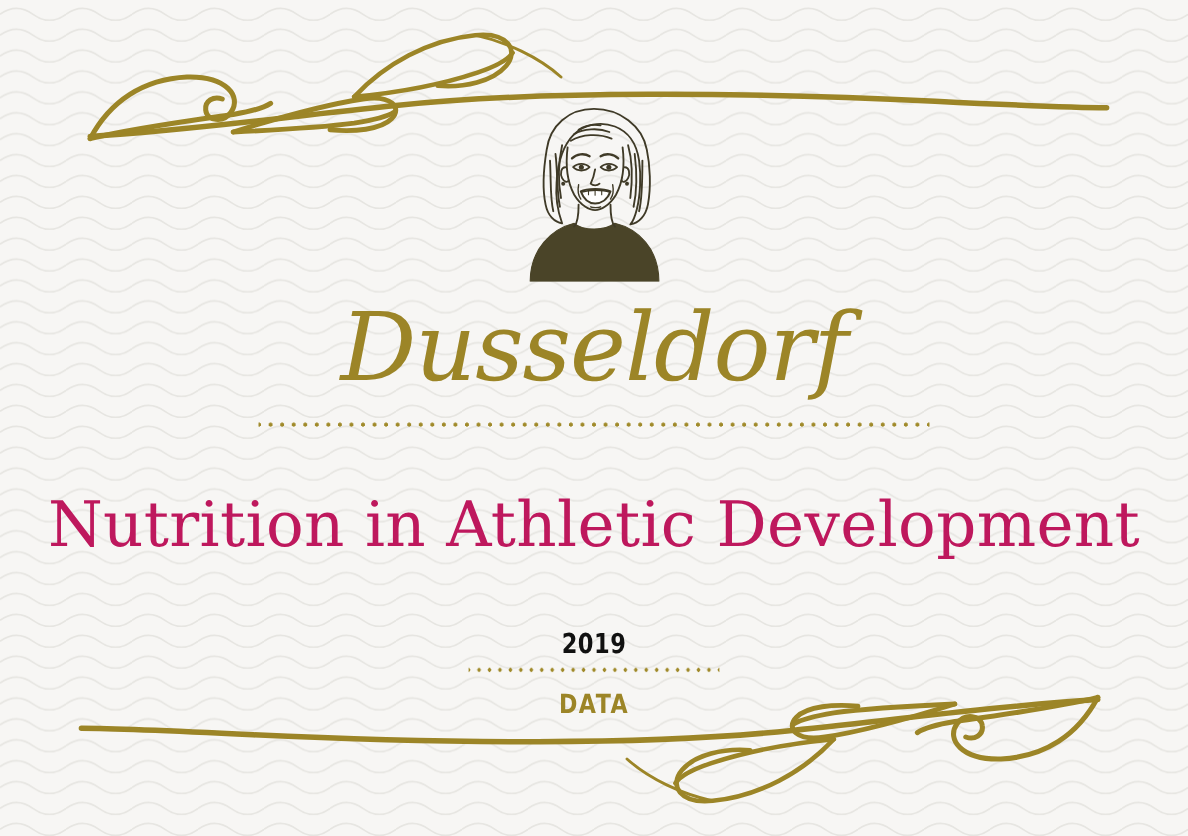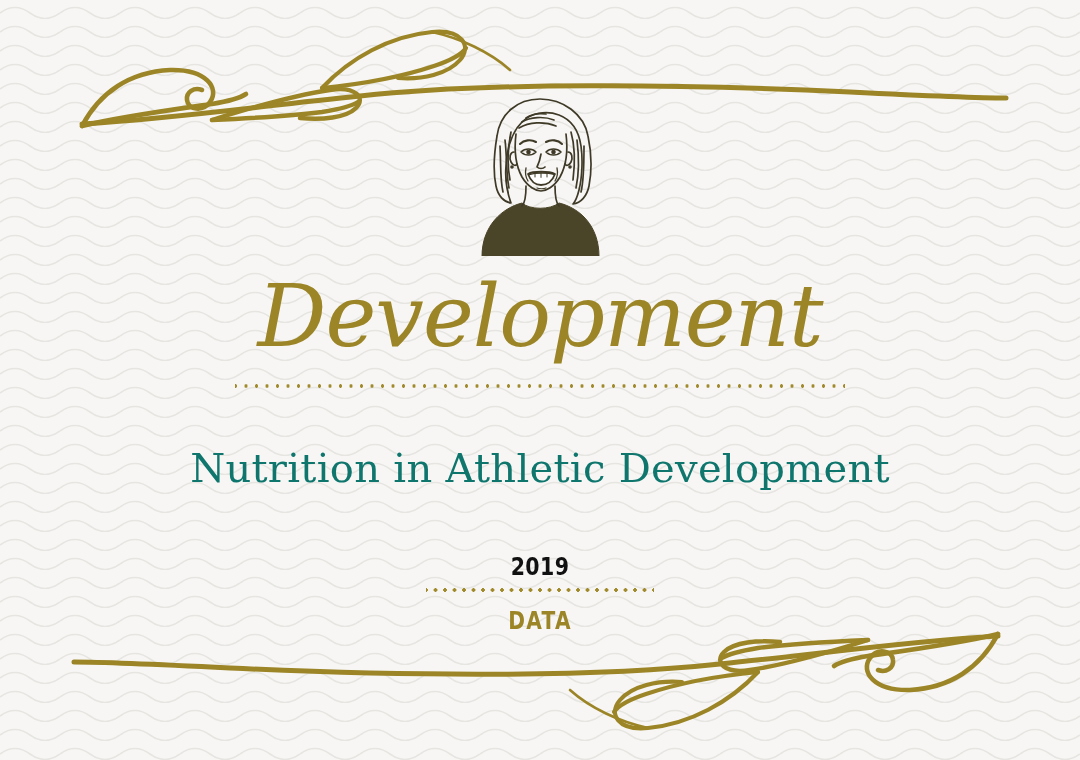--- a/index.html
+++ b/index.html
@@ -107,23 +107,23 @@
   }
   #divider-year {
     width: 228px;
     margin-top: 9px;
     background-size: 9.5px 4px;
   }
 
   #subtitle {
     font-family: "DejaVu Serif", "Liberation Serif", serif;
     font-weight: 400;
-    font-size: 40px;
+    font-size: 57px;
     line-height: 1.1;
-    color: #0f766e;
+    color: #be185d;
     margin: 0;
     padding-top: 58px;
     letter-spacing: 0.3px;
   }
 
   #year {
     font-family: "DejaVu Sans", "Liberation Sans", sans-serif;
     font-weight: 700;
     font-size: 25px;
     line-height: 1;
@@ -259,21 +259,21 @@
         <path d="M66 80 C 65 85, 66 90, 68 93" stroke-width="1.3"></path>
         <path d="M97 80 C 98 85, 97 90, 95 93" stroke-width="1.3"></path>
 
         <path d="M77 100 C 79 101, 84 101, 86 100" stroke-width="1.2"></path>
       </g>
     </svg>
   </div>
 
   <div id="content">
 
-    <h1 id="title-script">Development</h1>
+    <h1 id="title-script">Dusseldorf</h1>
 
     <div class="dotted-divider" id="divider-title"></div>
 
     <h2 id="subtitle">Nutrition in Athletic Development</h2>
 
     <div id="year">2019</div>
 
     <div class="dotted-divider" id="divider-year"></div>
 
     <div id="data-label">DATA</div>

